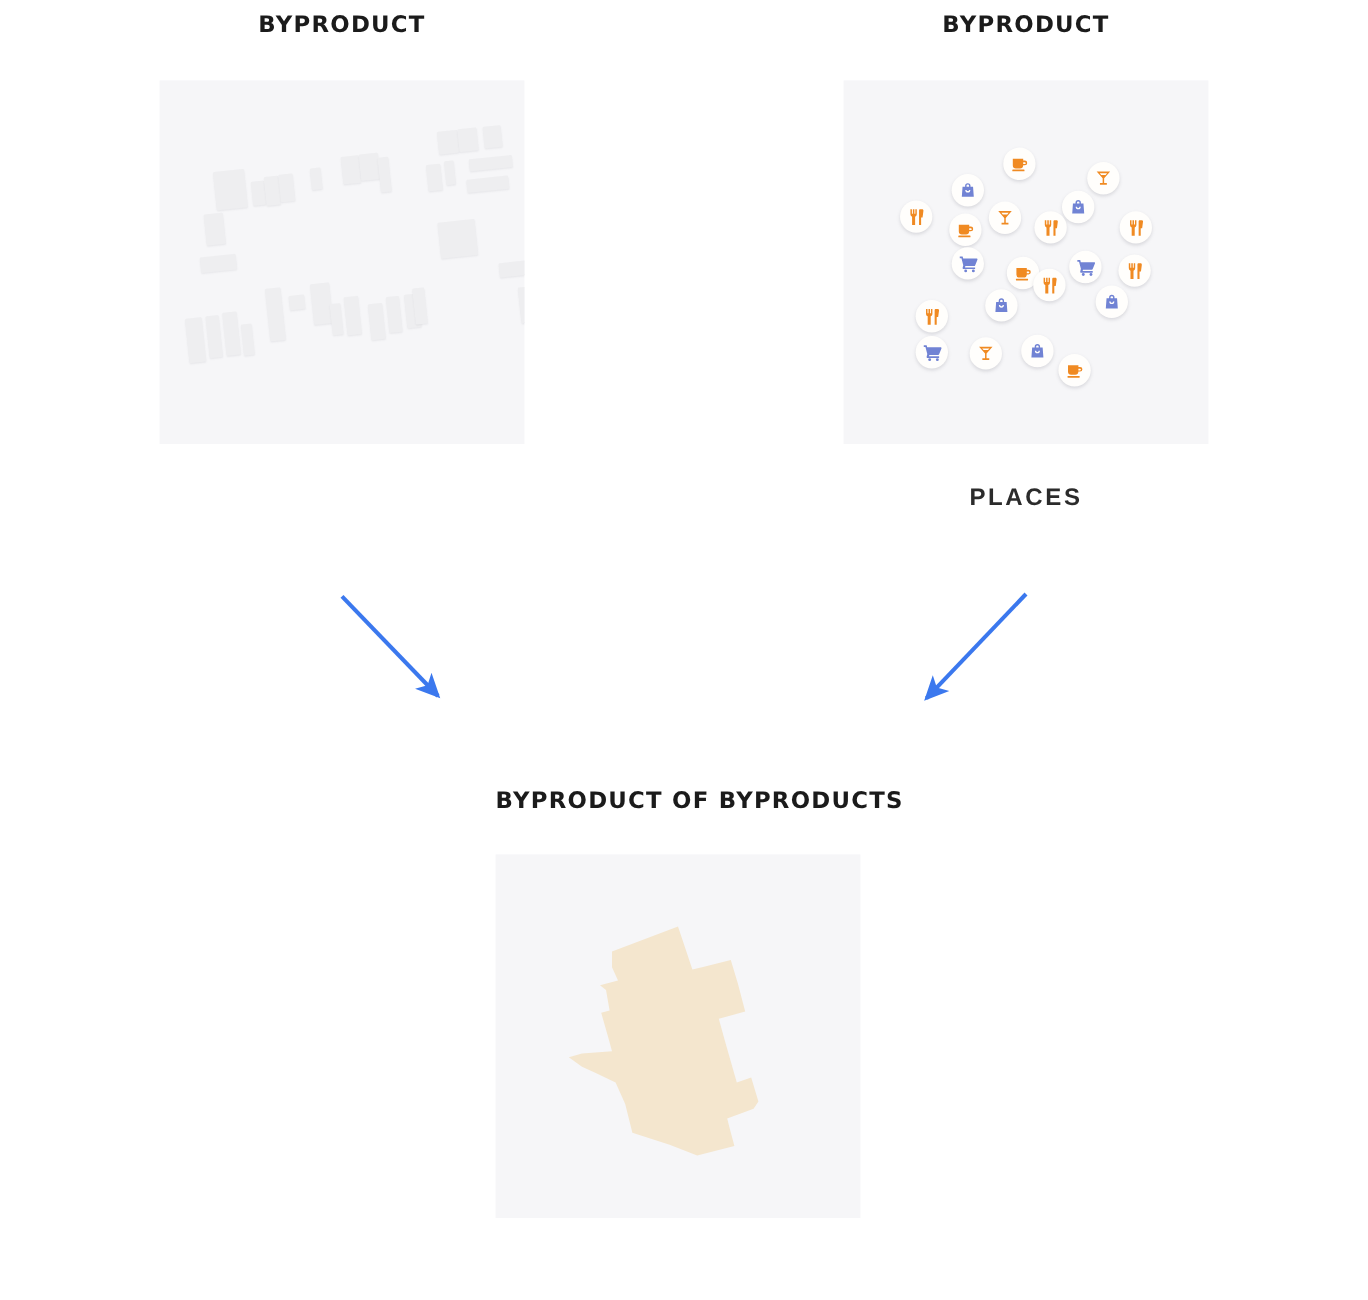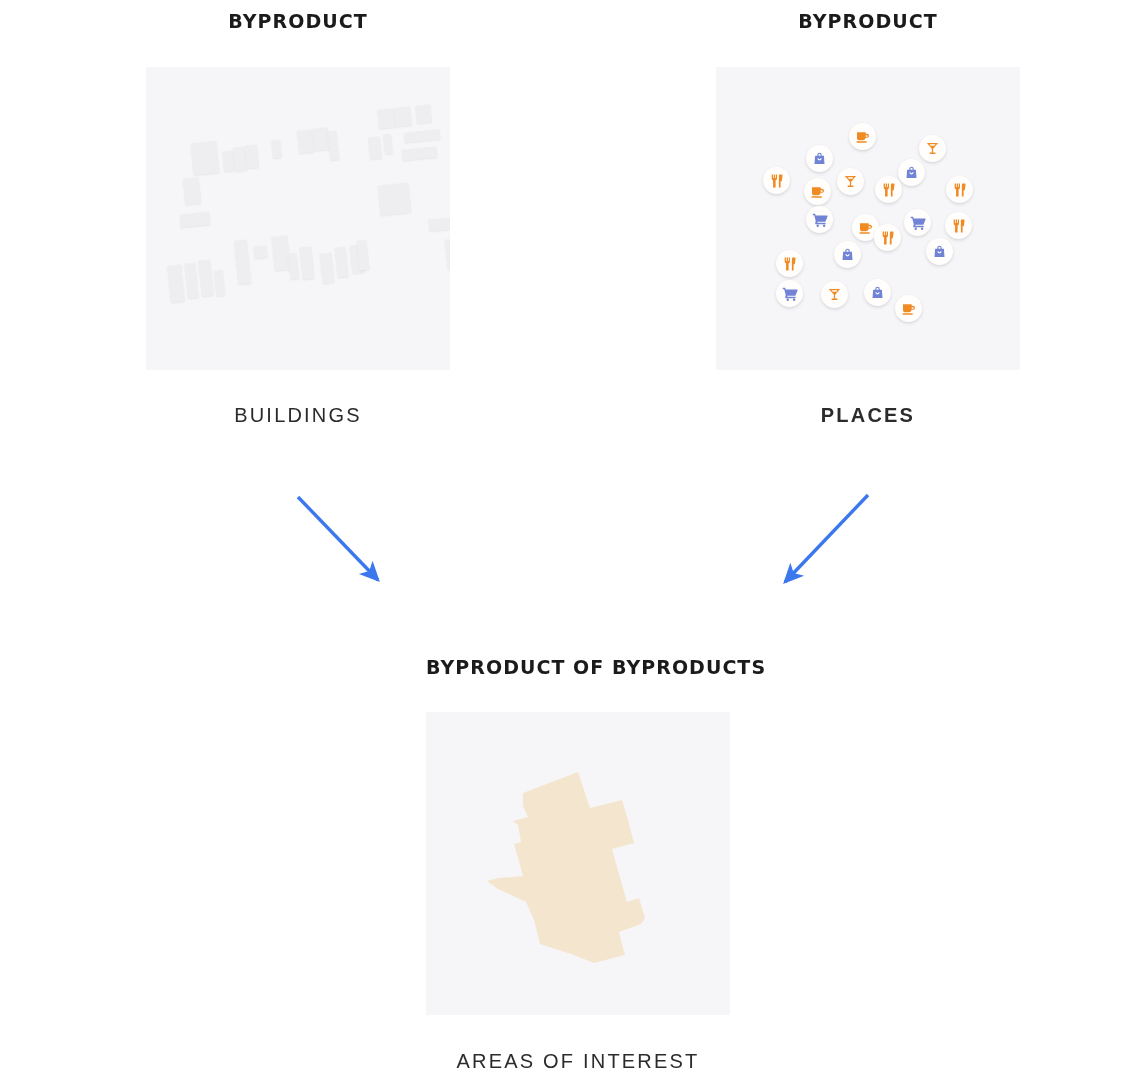--- a/index.html
+++ b/index.html
@@ -3,21 +3,21 @@
 <meta charset="utf-8">
 <style>
   * { box-sizing: border-box; margin: 0; padding: 0; }
   html, body {
     width: 1140px;
     height: 1083px;
     background: #ffffff;
     font-family: "Liberation Sans", sans-serif;
     overflow: hidden;
   }
-  #stage { position: relative; width: 932px; height: 1083px; margin-left: 13px; }
+  #stage { position: relative; width: 932px; height: 1083px; }
 
   
   .kicker {
     position: absolute;
     font-family: "DejaVu Sans", sans-serif;
     font-weight: 700;
     font-size: 19px;
     letter-spacing: 0.055em;
     color: #1b1b1b;
     text-align: center;
@@ -72,25 +72,23 @@
 <body>
 
 <div id="stage">
 
   <div class="kicker" style="left:133px; top:10px; width:304px;">BYPRODUCT</div>
 
   <div class="kicker" style="left:703px; top:10px; width:304px;">BYPRODUCT</div>
 
   <div class="kicker" style="left:413px; top:656px; width:304px;">BYPRODUCT OF BYPRODUCTS</div>
 
-  <div class="caption" style="left:133px; top:404px; width:304px;">BUILDINGS</div>
 
   <div class="caption" style="left:703px; top:404px; width:304px;font-weight:bold;">PLACES</div>
 
-  <div class="caption" style="left:413px; top:1050px; width:304px;">AREAS OF INTEREST</div>
 
   <div class="panel" id="panel-buildings" style="left:133px; top:67px; width:304px; height:303px;">
       <div class="bldg" style="left: 46px; top: 75px; width: 26px; height: 32px; transform: rotate(-6deg); background: rgb(238, 238, 240);"></div>
       <div class="bldg" style="left: 38px; top: 111px; width: 16px; height: 26px; transform: rotate(-6deg); background: rgb(238, 238, 240);"></div>
       <div class="bldg" style="left: 34px; top: 146px; width: 30px; height: 13px; transform: rotate(-6deg); background: rgb(238, 238, 240);"></div>
       <div class="bldg" style="left: 77px; top: 84px; width: 11px; height: 20px; transform: rotate(-6deg); background: rgb(238, 238, 240);"></div>
       <div class="bldg" style="left: 88px; top: 80px; width: 12px; height: 24px; transform: rotate(-6deg); background: rgb(238, 238, 240);"></div>
       <div class="bldg" style="left: 100px; top: 78px; width: 12px; height: 23px; transform: rotate(-6deg); background: rgb(238, 238, 240);"></div>
       <div class="bldg" style="left: 126px; top: 73px; width: 9px; height: 18px; transform: rotate(-6deg); background: rgb(238, 238, 240);"></div>
       <div class="bldg" style="left: 152px; top: 63px; width: 15px; height: 23px; transform: rotate(-6deg); background: rgb(238, 238, 240);"></div>

